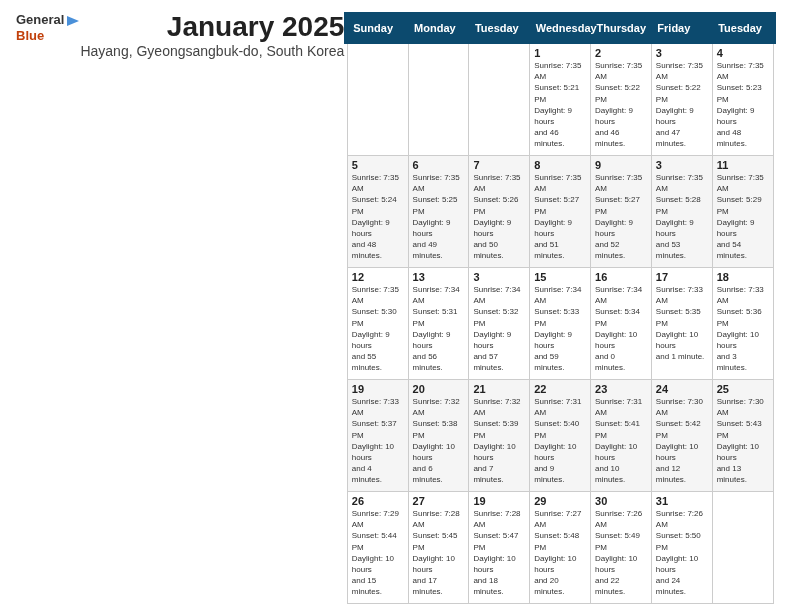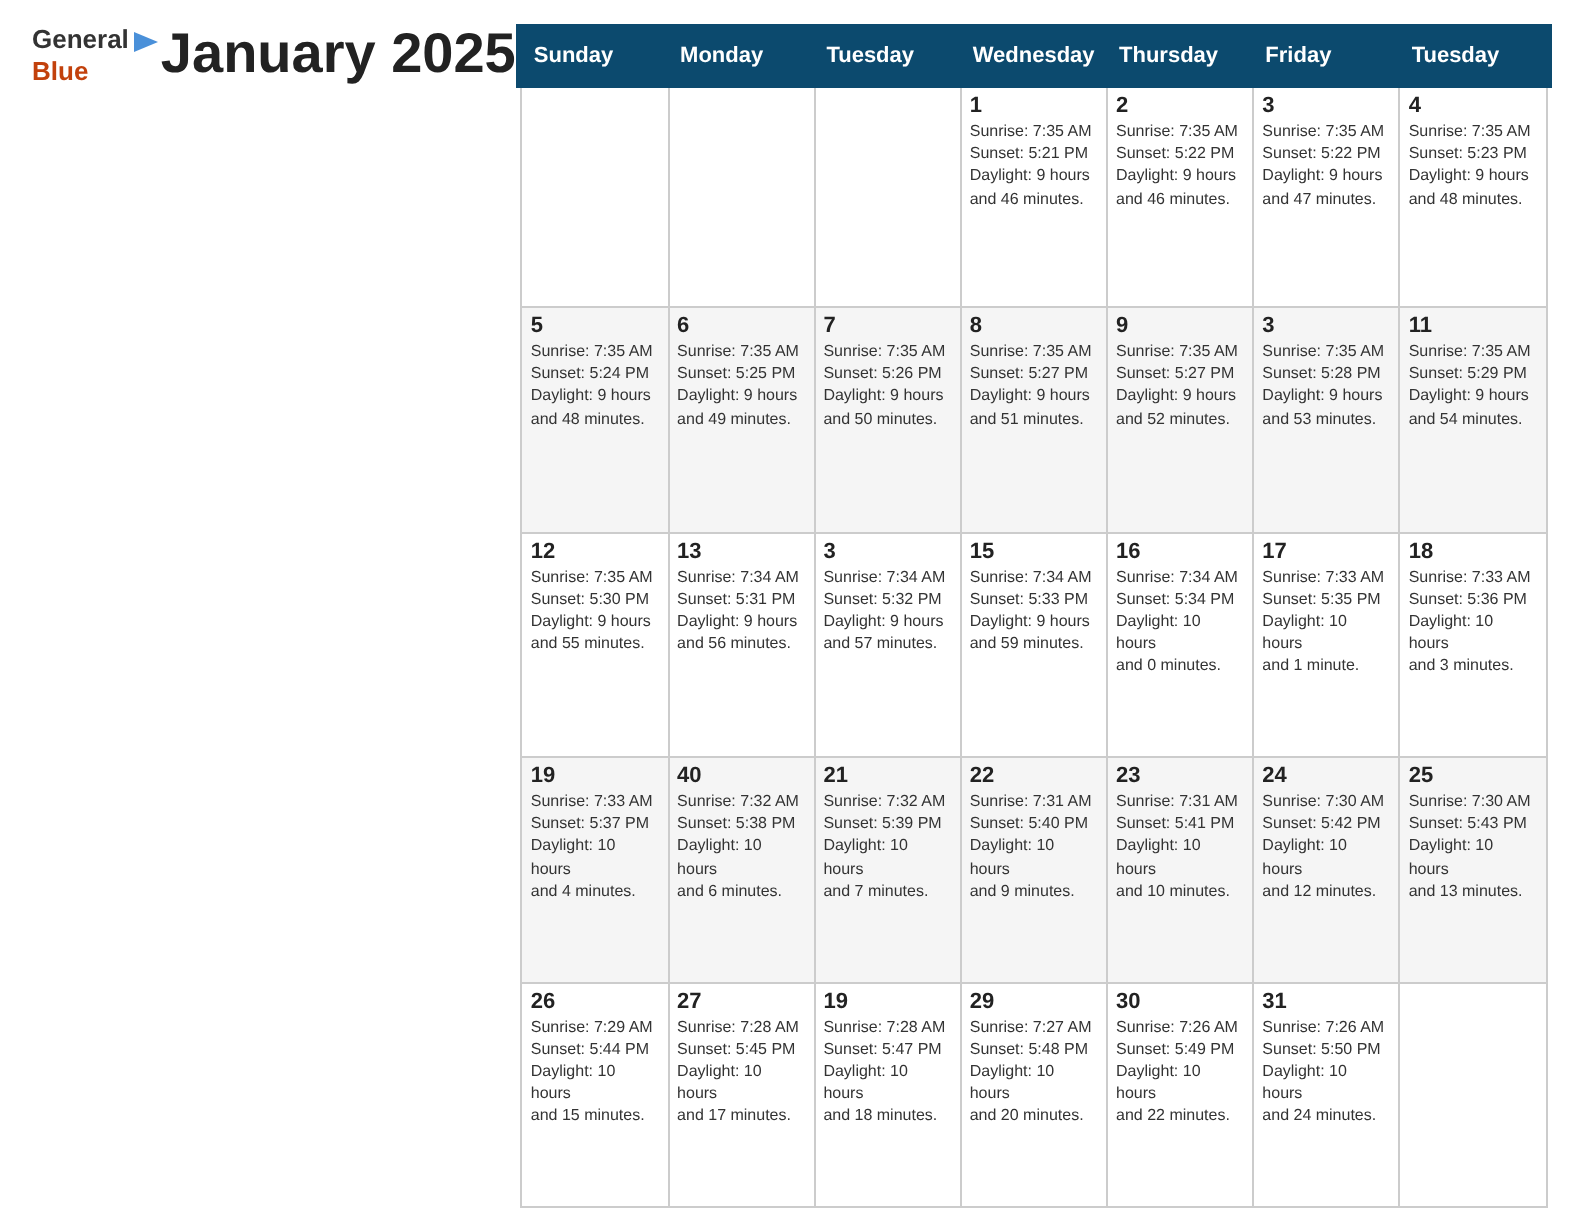--- a/index.html
+++ b/index.html
@@ -92,20 +92,21 @@
     <div class="logo">
   <div style="font-size:13px; line-height:1.2;">
     <span style="color:#333; font-weight:bold; font-family:Arial, sans-serif;">General</span><svg width="14" height="14" viewBox="0 0 14 14" style="display:inline-block; vertical-align:middle; margin: 0 1px;">
             <polygon points="2,2 14,7 2,12" fill="#4a90d9"></polygon>
           </svg><br>
     <span style="color:#c2410c; font-weight:bold; font-family:Liberation Sans, sans-serif;">Blue</span>
   </div>
 </div>
     <div class="title-block">
       <div class="calendar-title">January 2025</div>
+      <div class="calendar-subtitle">Hayang, Gyeongsangbuk-do, South Korea</div>
     </div>
   </div>
 
   <table class="calendar-table">
     <thead>
       <tr>
         <th>Sunday</th>
         <th>Monday</th>
         <th>Tuesday</th>
         <th>Wednesday</th>
@@ -252,21 +253,21 @@
         </tr>
         <tr>
           <td>
             <span class="day-number">19</span>
             <div class="day-info" style="white-space: pre-line;">Sunrise: 7:33 AM
 Sunset: 5:37 PM
 Daylight: 10 hours
 and 4 minutes.</div>
           </td>
           <td>
-            <span class="day-number">40</span>
+            <span class="day-number">20</span>
             <div class="day-info" style="white-space: pre-line;">Sunrise: 7:32 AM
 Sunset: 5:38 PM
 Daylight: 10 hours
 and 6 minutes.</div>
           </td>
           <td>
             <span class="day-number">21</span>
             <div class="day-info" style="white-space: pre-line;">Sunrise: 7:32 AM
 Sunset: 5:39 PM
 Daylight: 10 hours

